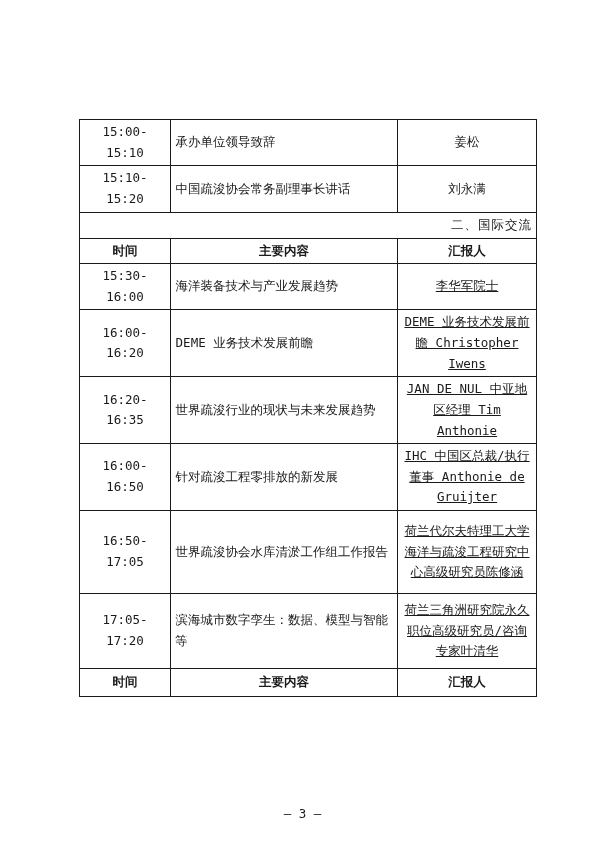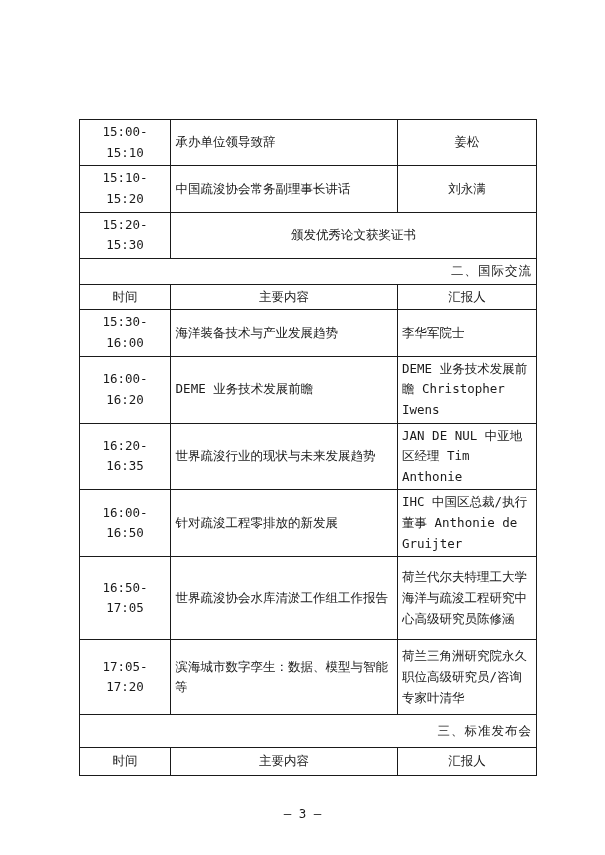--- a/index.html
+++ b/index.html
@@ -37,33 +37,34 @@
     overflow: hidden;
   }
   td.center { text-align: center; }
   td.content-cell {
     text-align: left;
     padding-left: 32px;
     text-indent: -22px;
     padding-right: 6px;
   }
   td.speaker-left {
-    text-align: left;
+    text-align: center;
     padding-left: 6px;
     padding-right: 4px;
+    text-decoration: underline;
   }
   td.section-title {
     text-align: right;
     font-weight: normal;
     font-size: 13px;
     letter-spacing: 1px;
   }
   td.col-header {
     text-align: center;
-    font-weight: normal;
+    font-weight: bold;
     font-size: 12.5px;
   }
   .page-footer {
     position: absolute;
     top: 806px;
     left: 0;
     width: 100%;
     text-align: center;
     font-size: 12.5px;
     color: #1a1a1a;
@@ -84,24 +85,20 @@
 
       <tr style="height:41px">
         <td class="center">15:00-15:10</td>
         <td class="content-cell">5. 承办单位领导致辞</td>
         <td class="center">姜松</td>
       </tr>
       <tr style="height:39px">
         <td class="center">15:10-15:20</td>
         <td class="content-cell">6. 中国疏浚协会常务副理事长讲话</td>
         <td class="center">刘永满</td>
-      </tr>
-      <tr style="height:39px">
-        <td class="center">15:20-15:30</td>
-        <td class="center" colspan="2">颁发优秀论文获奖证书</td>
       </tr>
 
       <tr style="height:26px">
         <td class="section-title" colspan="3">二、国际交流</td>
       </tr>
       <tr style="height:22px">
         <td class="col-header">时间</td>
         <td class="col-header">主要内容</td>
         <td class="col-header">汇报人</td>
       </tr>
@@ -129,23 +126,20 @@
         <td class="center">16:50-17:05</td>
         <td class="content-cell">5. 世界疏浚协会水库清淤工作组工作报告</td>
         <td class="speaker-left">荷兰代尔夫特理工大学海洋与疏浚工程研究中心高级研究员陈修涵</td>
       </tr>
       <tr style="height:75px">
         <td class="center">17:05-17:20</td>
         <td class="content-cell">6. 滨海城市数字孪生：数据、模型与智能等</td>
         <td class="speaker-left">荷兰三角洲研究院永久职位高级研究员/咨询专家叶清华</td>
       </tr>
 
-      <tr style="height:33px">
-        <td class="section-title" colspan="3">三、标准发布会</td>
-      </tr>
       <tr style="height:28px">
         <td class="col-header">时间</td>
         <td class="col-header">主要内容</td>
         <td class="col-header">汇报人</td>
       </tr>
     </tbody>
   </table>
 
   <div class="page-footer">— 3 —</div>
 

